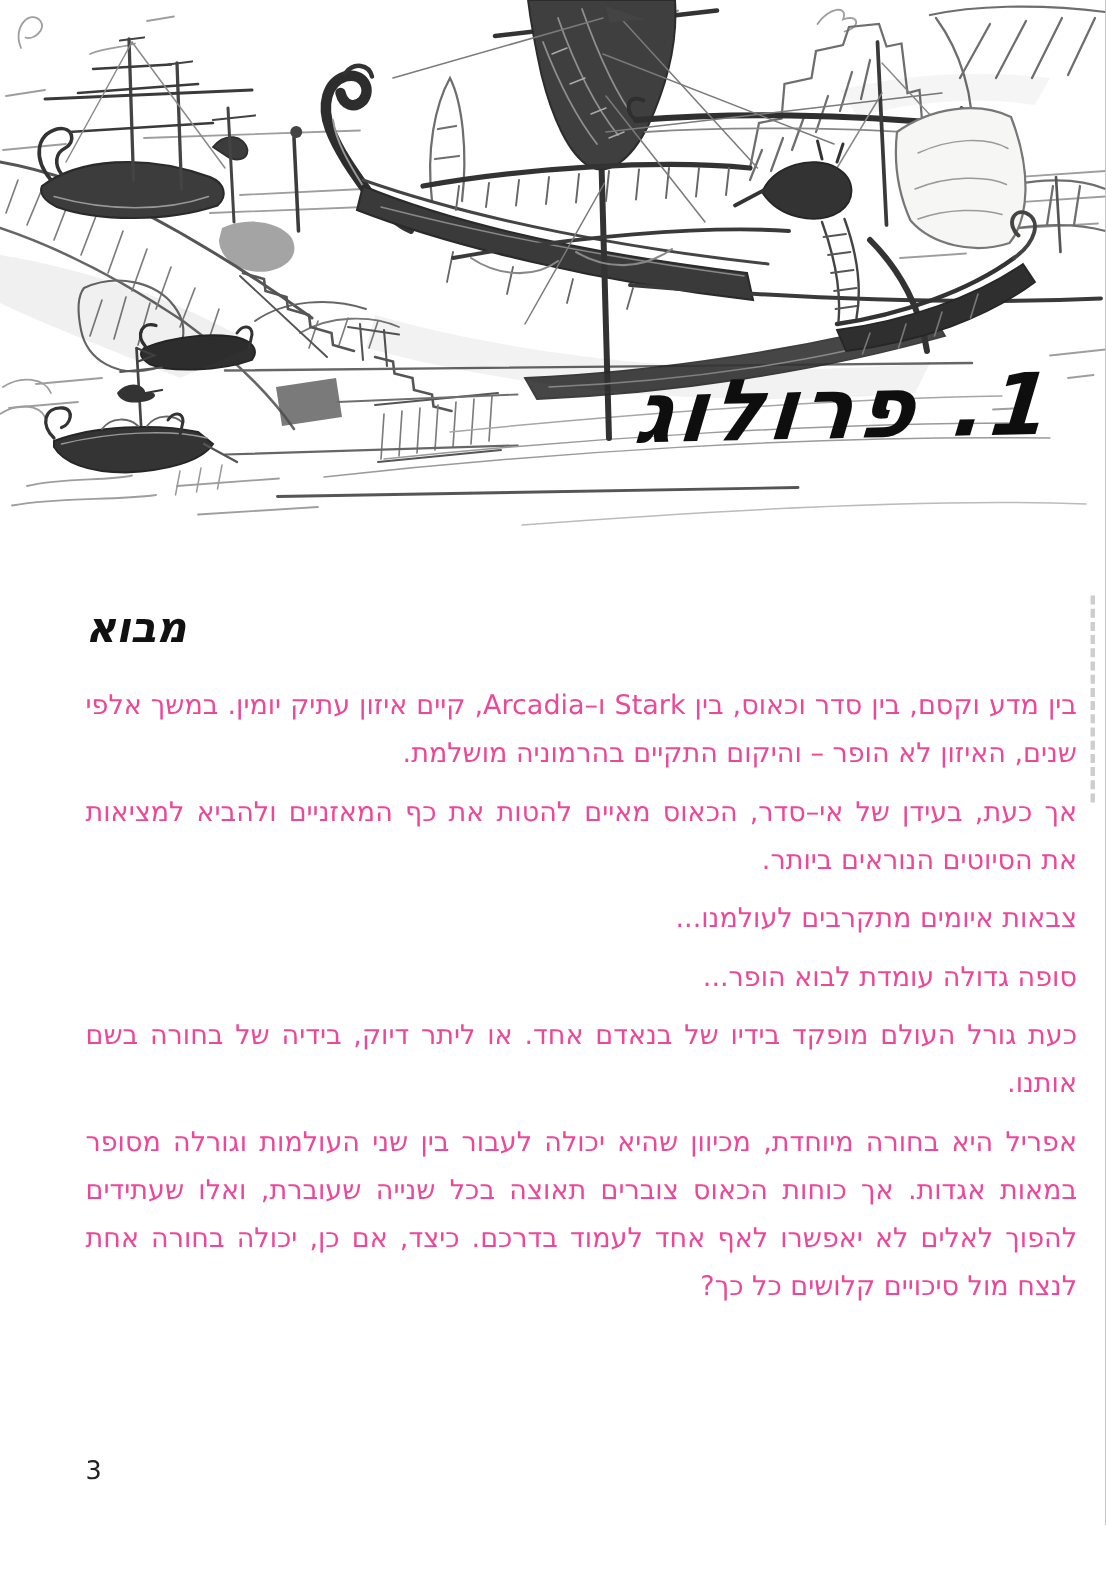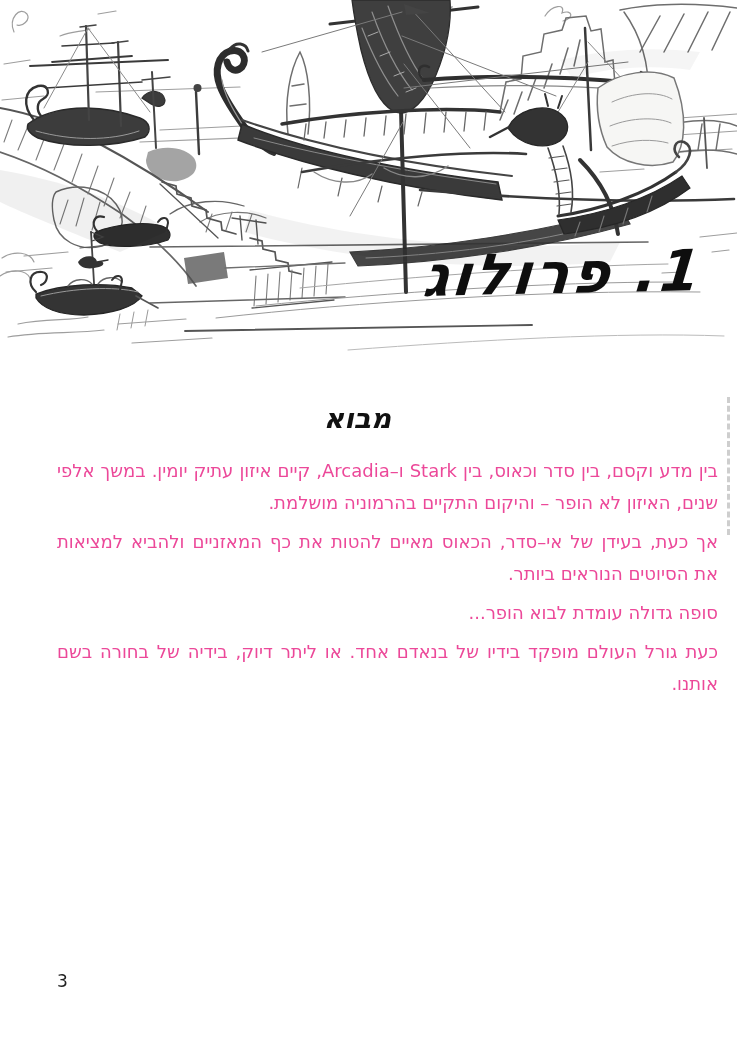--- a/index.html
+++ b/index.html
@@ -16,21 +16,21 @@
     font-size:57px;font-weight:700;font-style:italic;
     letter-spacing:3px;color:#0e0e0e;direction:rtl;white-space:nowrap;
     transform:skewX(-7deg) rotate(-1.2deg);
     font-family:"DejaVu Sans", sans-serif;
   }
   .content{
     position:absolute;top:402px;right:19px;width:661px;direction:rtl;
   }
   .section-heading{
     margin:0 60px 20px 0;font-size:28px;font-weight:700;font-style:italic;
-    color:#111;text-align:center;
+    color:#111;text-align:left;
   }
   .content p{
     margin:0 0 7px 0;font-size:18px;line-height:32px;
     text-align:justify;color:#ec4899;
   }
   .page-number{
     position:absolute;left:57px;top:971px;font-size:17px;color:#222;
   }
   .scan-dash{
     position:absolute;left:727px;top:397px;height:138px;width:0;
@@ -295,19 +295,21 @@
   </div>
 
   <h1 class="chapter-title" dir="rtl">1. פרולוג</h1>
 
   <div class="scan-dash"></div>
 
   <div class="content" dir="rtl">
     <h2 class="section-heading">מבוא</h2>
     <p>בין מדע וקסם, בין סדר וכאוס, בין Stark ו–Arcadia, קיים איזון עתיק יומין. במשך אלפי שנים, האיזון לא הופר – והיקום התקיים בהרמוניה מושלמת.</p>
     <p>אך כעת, בעידן של אי–סדר, הכאוס מאיים להטות את כף המאזניים ולהביא למציאות את הסיוטים הנוראים ביותר.</p>
+    <p>צבאות איומים מתקרבים לעולמנו...</p>
     <p>סופה גדולה עומדת לבוא הופר...</p>
     <p>כעת גורל העולם מופקד בידיו של בנאדם אחד. או ליתר דיוק, בידיה של בחורה בשם אותנו.</p>
+    <p>אפריל היא בחורה מיוחדת, מכיוון שהיא יכולה לעבור בין שני העולמות וגורלה מסופר במאות אגדות. אך כוחות הכאוס צוברים תאוצה בכל שנייה שעוברת, ואלו שעתידים להפוך לאלים לא יאפשרו לאף אחד לעמוד בדרכם. כיצד, אם כן, יכולה בחורה אחת לנצח מול סיכויים קלושים כל כך?</p>
   </div>
 
   <div class="page-number">3</div>
 
 </div>
 
 </body></html>

